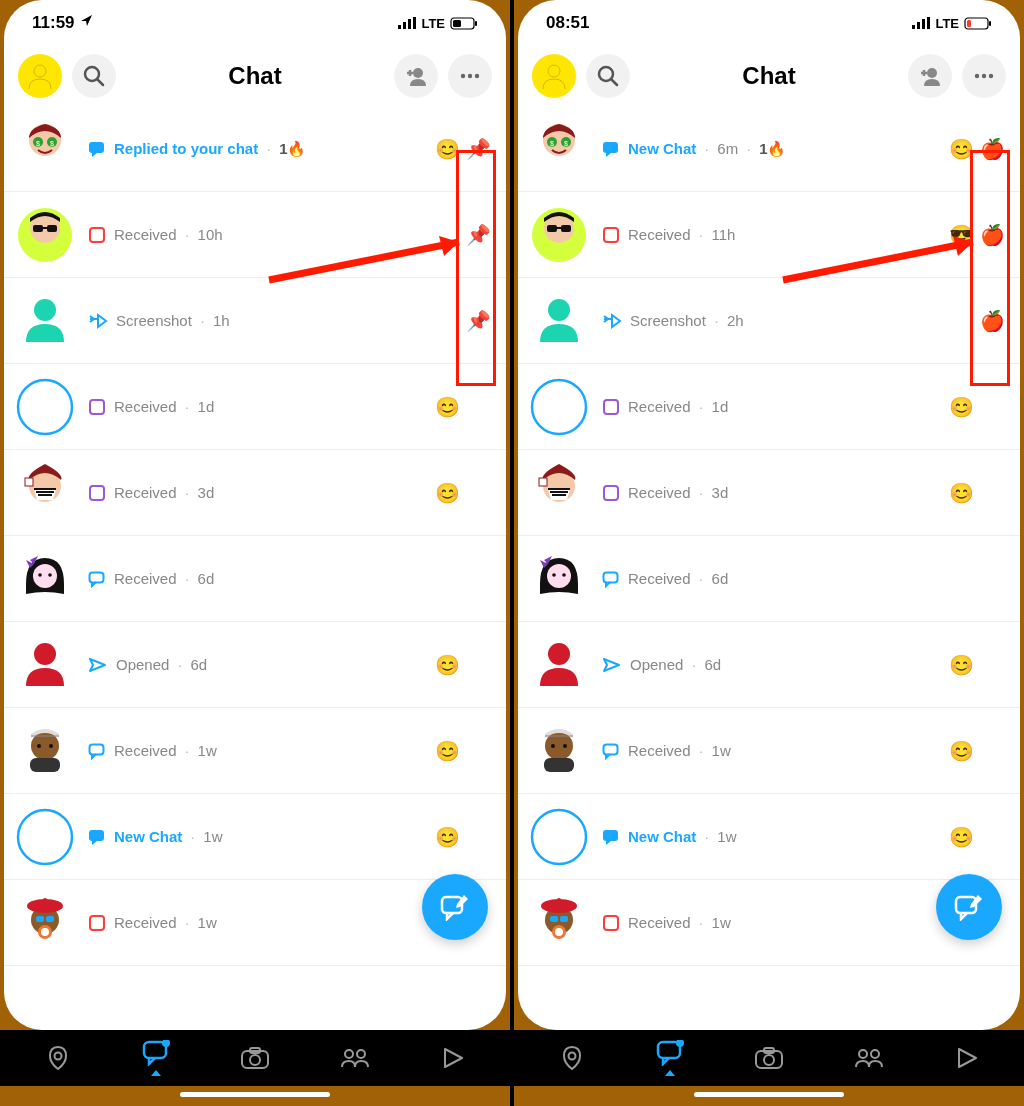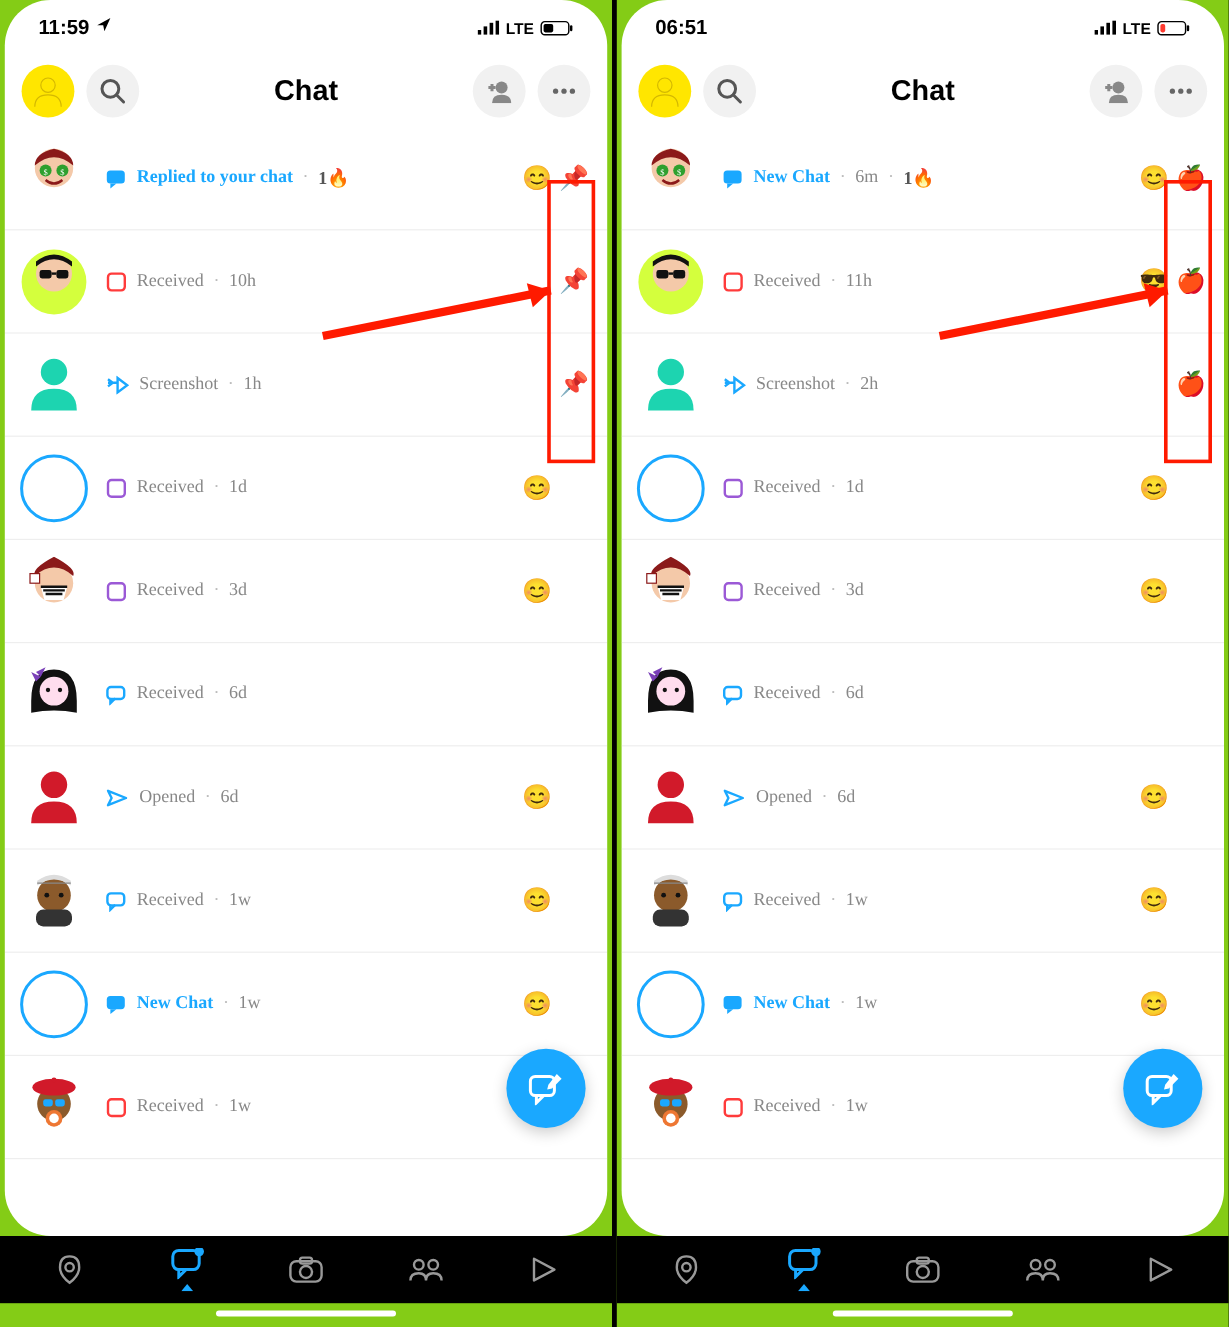--- a/index.html
+++ b/index.html
@@ -8,21 +8,21 @@
     height: 1106px;
     background: #000;
     font-family: -apple-system, BlinkMacSystemFont, "Segoe UI", Arial, sans-serif;
     display: flex;
     justify-content: space-between;
     overflow: hidden;
   }
   .phone {
     width: 510px;
     height: 1106px;
-    background: #84cc16;
+    background: #a16207;
     position: relative;
     display: flex;
     flex-direction: column;
   }
   .screen {
     background: #fff;
     border-radius: 38px;
     margin: 0 4px;
     height: 1030px;
     display: flex;
@@ -58,21 +58,20 @@
   }
   .header-title {
     flex: 1;
     text-align: center;
     font-size: 24px;
     font-weight: 700;
   }
   .list {
     flex: 1;
     overflow: hidden;
-    font-family: Liberation Serif, serif;
   }
   .row {
     height: 86px;
     display: flex;
     align-items: center;
     padding: 0 12px 0 12px;
     border-bottom: 1px solid #eee;
     position: relative;
   }
   .avatar {
@@ -489,21 +488,21 @@
           <path d="M4 3 L21 12 L4 21 Z" fill="none" stroke="currentColor" stroke-width="2" stroke-linejoin="round"></path>
         </svg>
       </div>
     </div>
     <div class="home-indicator"></div>
   </div>
   <div class="phone">
     <div class="screen">
       <div class="status-bar">
         <div class="status-left">
-          <span>06:51</span>
+          <span>08:51</span>
 
         </div>
         <div class="status-right">
           <span class="signal">
             <svg width="18" height="12">
               <rect x="0" y="8" width="3" height="4" fill="#000"></rect>
               <rect x="5" y="5" width="3" height="7" fill="#000"></rect>
               <rect x="10" y="2" width="3" height="10" fill="#000"></rect>
               <rect x="15" y="0" width="3" height="12" fill="#000"></rect>
             </svg>

